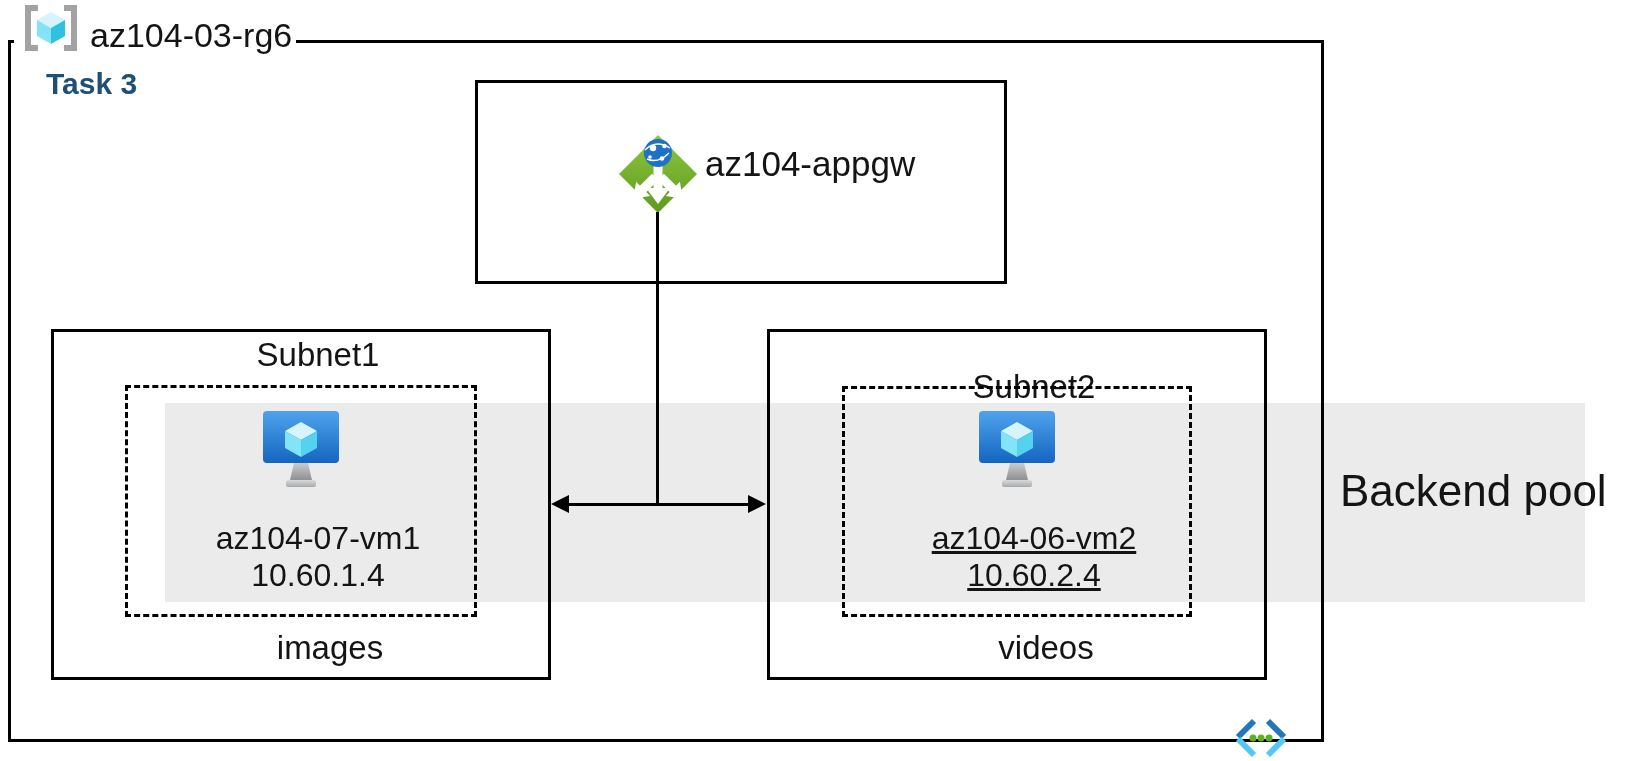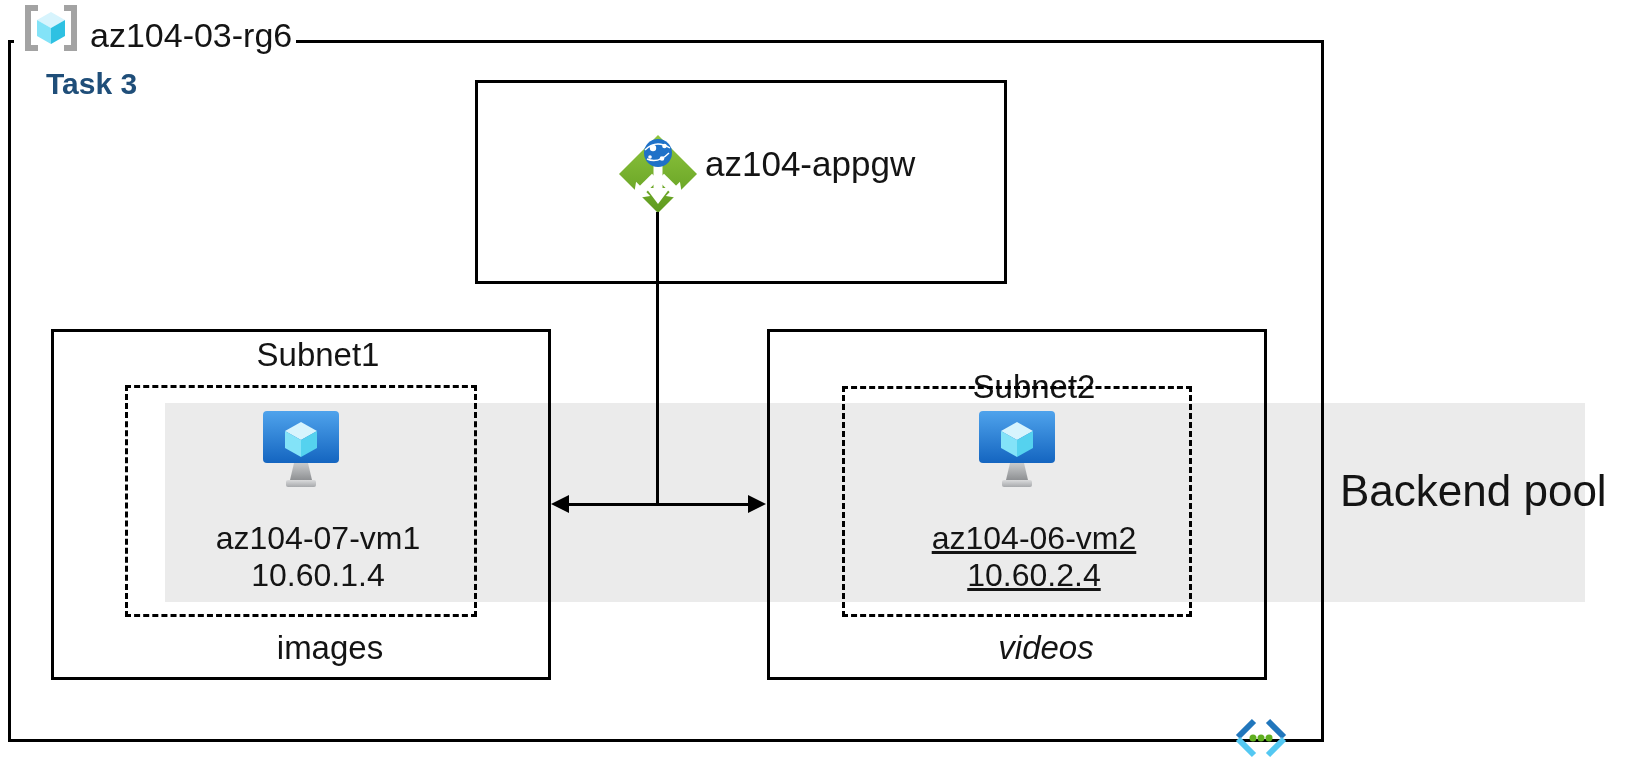--- a/index.html
+++ b/index.html
@@ -38,21 +38,21 @@
   .dashed-box{border:3px dashed var(--border,#000);box-sizing:border-box;background:transparent;}
   #dashed1{left:125px;top:385px;width:352px;height:232px;}
   #dashed2{left:842px;top:386px;width:350px;height:231px;}
   #vm1-icon{left:262px;top:410px;}
   #vm2-icon{left:978px;top:410px;}
   .vm-label{top:520px;font-size:32px;line-height:37px;}
   #vm1-label{left:125px;width:352px;}
   #vm2-label{left:842px;width:350px;text-decoration:underline;}
   .folder-label{top:629px;width:524px;font-size:33px;}
   #subnet1-folder{left:51px;}
-  #subnet2-folder{left:767px;font-style:italic;}
+  #subnet2-folder{left:767px;}
 
   
   #connector-v{left:656px;top:212px;width:3px;height:294px;background:var(--border,#000);}
   #connector-h{left:566px;top:503px;width:185px;height:3px;background:var(--border,#000);}
   #arrowhead-left{left:551px;top:495px;width:0;height:0;border-top:9px solid transparent;border-bottom:9px solid transparent;border-right:18px solid var(--border,#000);}
   #arrowhead-right{left:748px;top:495px;width:0;height:0;border-top:9px solid transparent;border-bottom:9px solid transparent;border-left:18px solid var(--border,#000);}
 
   #vnet-icon{left:1233px;top:715px;}
 </style>
 </head>

